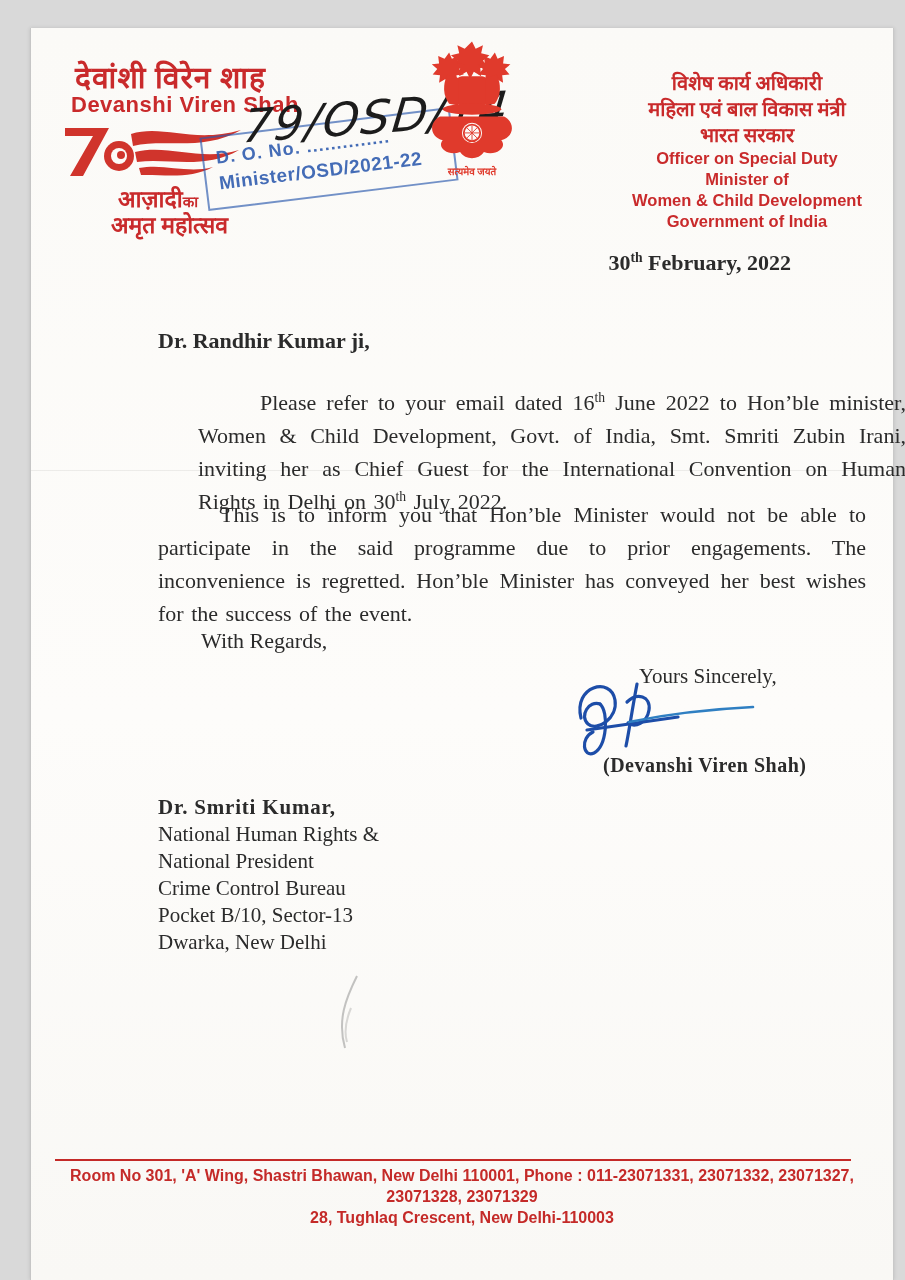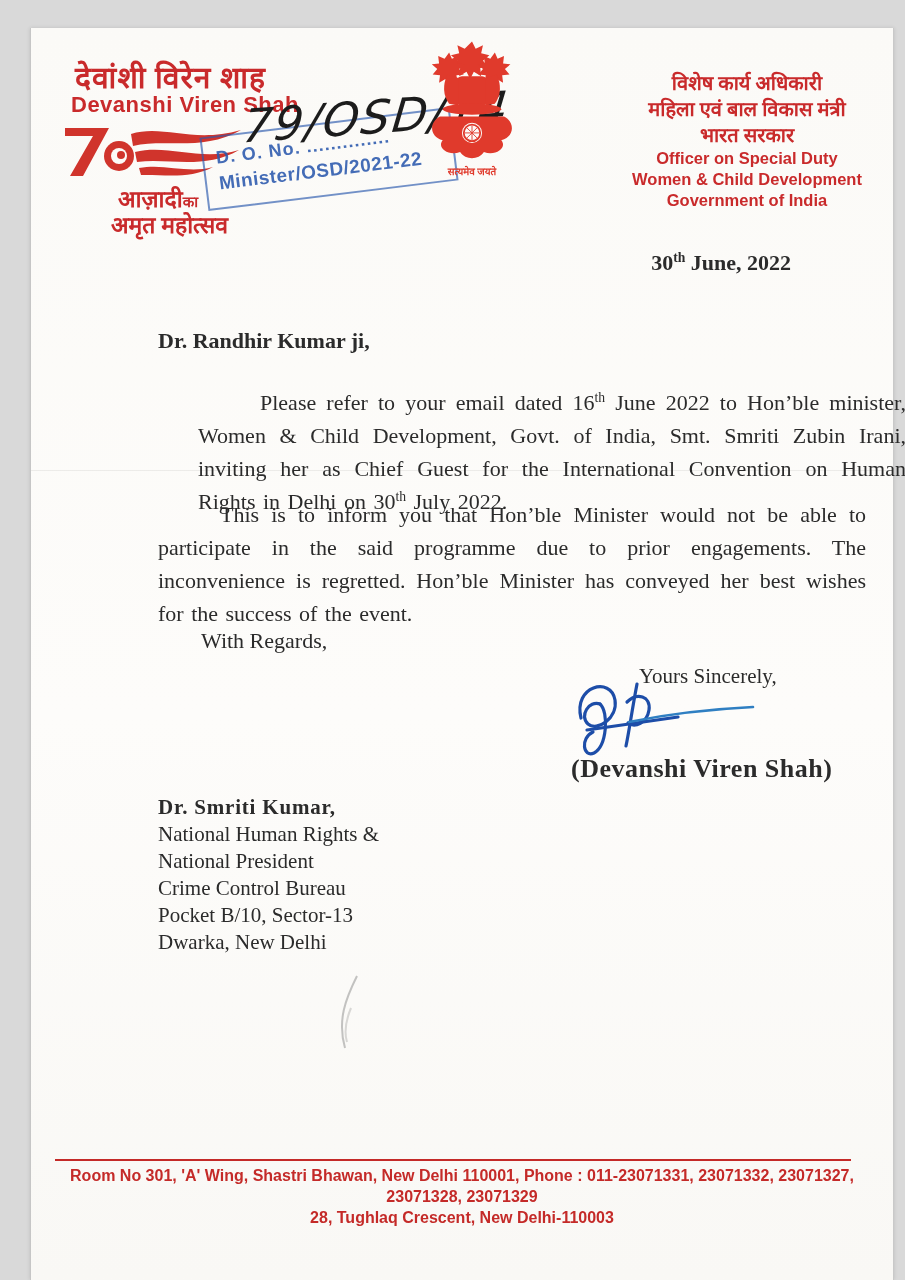--- a/index.html
+++ b/index.html
@@ -46,21 +46,21 @@
   .hdr-right .en{font-size:16.5px;line-height:21px;font-family:"Liberation Sans",sans-serif;}
   
   .date{right:102px;top:222px;font-size:22px;font-weight:bold;color:var(--body-text);}
   .salutation{left:127px;top:300px;font-size:22px;font-weight:bold;color:var(--body-text);}
   .para{left:127px;width:708px;font-size:22px;line-height:33px;color:var(--body-text);
     text-align:justify;text-indent:62px;word-spacing:2px;}
   .p1{top:358px;margin-left:40px;} .p2{top:470px;}
   .regards{left:170px;top:600px;font-size:22px;color:var(--body-text);}
   .sincerely{left:608px;top:636px;font-size:21px;color:var(--body-text);}
   .signature{left:522px;top:642px;width:225px;height:105px;}
-  .signatory{left:540px;top:726px;font-size:26px;font-weight:bold;color:var(--body-text);letter-spacing:.5px;}
+  .signatory{left:572px;top:726px;font-size:20px;font-weight:bold;color:var(--body-text);letter-spacing:.5px;}
   .recipient{left:127px;top:766px;font-size:21px;line-height:27px;color:var(--body-text);}
   .recipient .b{font-weight:bold;letter-spacing:.8px;}
   .stray{left:282px;top:942px;width:70px;height:95px;}
   
   .footer-rule{left:24px;top:1131px;width:796px;height:2px;background:var(--footer-red);}
   .footer{left:0;top:1137px;width:100%;text-align:center;color:var(--footer-red);
     font-family:"Liberation Sans",sans-serif;font-weight:bold;font-size:16px;line-height:21px;}
   .fold{left:0;top:442px;width:100%;height:1px;background:rgba(120,120,120,.12);}
   sup{font-size:.62em;vertical-align:super;line-height:0;}
 </style>
@@ -114,27 +114,28 @@
       </g>
     </svg>
     <div class="emblem-cap">सत्यमेव जयते</div>
   </div>
 
   <div class="abs red hdr-right">
     <div class="hi">विशेष कार्य अधिकारी</div>
     <div class="hi">महिला एवं बाल विकास मंत्री</div>
     <div class="hi">भारत सरकार</div>
     <div class="en">Officer on Special Duty</div>
+    <div class="en">Minister of</div>
     <div class="en">Women &amp; Child Development</div>
     <div class="en">Government of India</div>
   </div>
 
   <div class="abs fold"></div>
 
-  <div class="abs date"><span>30</span><sup>th</sup><span> June, 2022</span></div>
+  <div class="abs date"><span>30</span><sup>th</sup><span> February, 2022</span></div>
   <div class="abs salutation">Dr. Randhir Kumar ji,</div>
   <div class="abs para p1"><span>Please refer to your email dated 16</span><sup>th</sup><span> June 2022 to Hon’ble minister, Women &amp; Child Development, Govt. of India, Smt. Smriti Zubin Irani, inviting her as Chief Guest for the International Convention on Human Rights in Delhi on 30</span><sup>th</sup><span> July 2022.</span></div>
   <div class="abs para p2">This is to inform you that Hon’ble Minister would not be able to participate in the said programme due to prior engagements. The inconvenience is regretted. Hon’ble Minister has conveyed her best wishes for the success of the event.</div>
   <div class="abs regards">With Regards,</div>
   <div class="abs sincerely">Yours Sincerely,</div>
 
   <svg class="abs signature" viewBox="0 0 225 105">
     <g fill="none" stroke="#1d4da8" stroke-width="3.2" stroke-linecap="round">
       <path d="M28,48 C20,16 58,6 62,30 C65,48 44,62 35,54 C26,46 36,30 47,34"></path>
       <path d="M47,34 C56,42 54,76 41,83 C30,88 27,68 40,62"></path>

